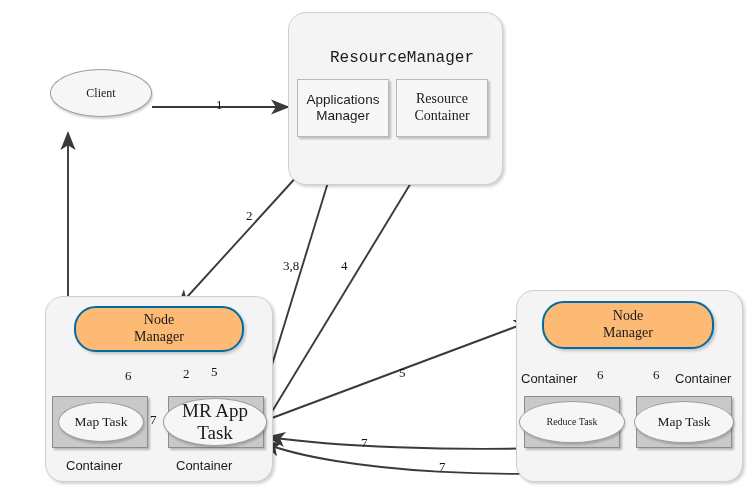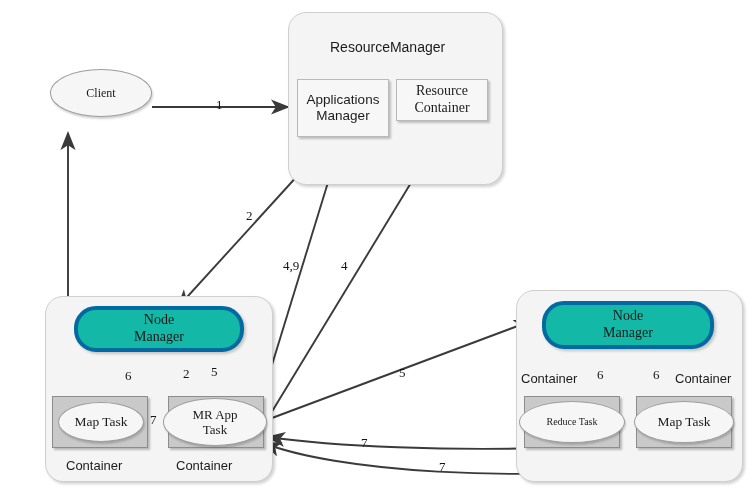--- a/index.html
+++ b/index.html
@@ -16,21 +16,21 @@
   
   .panel{background:#f7f7f7;border:1px solid #b9b9b9;
          box-shadow:2px 2px 2px rgba(0,0,0,0.22);}
   
   .ctrbox{background:#c9c9c9;border:1px solid #8c8c8c;
           box-shadow:2px 2px 2px rgba(0,0,0,0.25);}
   
   .ell{background:#f6f6f6;border:1px solid #9e9e9e;border-radius:50%;
        box-shadow:1px 2px 2px rgba(0,0,0,0.18);}
   
-  .pill{background:#14b8a6;border:4px solid #0369a1;border-radius:22px;
+  .pill{background:#fdba74;border:2px solid #0369a1;border-radius:22px;
         box-shadow:2px 2px 3px rgba(0,0,0,0.20);}
 
   .ctr{display:flex;align-items:center;justify-content:center;
        text-align:center;line-height:1.18;color:#1b1b1b;}
 
   .serif{font-family:"Liberation Serif", serif;}
   .sans{font-family:"Liberation Sans", sans-serif;}
 
   .lbl{position:absolute;color:#141414;
        font-family:"Liberation Serif", serif;font-size:13px;
@@ -83,30 +83,30 @@
       <path d="M168,413 C120,406 68,404 68,330 L68,133"></path>
     </g>
   </svg>
 
   <div class="node ell ctr serif" style="left:50px;top:69px;width:102px;height:48px;font-size:12px;">
     <span>Client</span>
   </div>
 
   <div class="node group" style="left:288px;top:12px;width:215px;height:173px;">
   </div>
-  <div class="node caption" style="left:330px;top:39px;font-size:14px;">ResourceManager</div>
+  <div class="node caption" style="left:330px;top:49px;font-size:16px;font-family:Liberation Mono, monospace;">ResourceManager</div>
 
   <div class="node panel ctr sans" style="left:297px;top:79px;width:92px;height:58px;font-size:13.5px;">
     <div>
       <div>Applications</div>
       <div>Manager</div>
     </div>
   </div>
 
-  <div class="node panel ctr serif" style="left:396px;top:79px;width:92px;height:42px;font-size:14px;">
+  <div class="node panel ctr serif" style="left:396px;top:79px;width:92px;height:58px;font-size:14px;">
     <div>
       <div>Resource</div>
       <div>Container</div>
     </div>
   </div>
 
   <div class="node group" style="left:45px;top:296px;width:228px;height:186px;">
   </div>
 
   <div class="node pill ctr serif" style="left:74px;top:306px;width:170px;height:46px;font-size:14px;">
@@ -116,21 +116,21 @@
     </div>
   </div>
 
   <div class="node ctrbox" style="left:52px;top:396px;width:96px;height:52px;"></div>
   <div class="node ell ctr serif" style="left:58px;top:402px;width:86px;height:40px;font-size:13.5px;">
     <span>Map Task</span>
   </div>
   <div class="node caption" style="left:66px;top:458px;font-size:13px;">Container</div>
 
   <div class="node ctrbox" style="left:168px;top:396px;width:96px;height:52px;"></div>
-  <div class="node ell ctr serif" style="left:163px;top:398px;width:104px;height:48px;font-size:13px;">
+  <div class="node ell ctr serif" style="left:163px;top:398px;width:104px;height:48px;font-size:19px;">
     <div>
       <div>MR App</div>
       <div>Task</div>
     </div>
   </div>
   <div class="node caption" style="left:176px;top:458px;font-size:13px;">Container</div>
 
   <div class="node group" style="left:516px;top:290px;width:227px;height:192px;">
   </div>
 
@@ -149,21 +149,21 @@
     <span>Reduce Task</span>
   </div>
 
   <div class="node ctrbox" style="left:636px;top:396px;width:96px;height:52px;"></div>
   <div class="node ell ctr serif" style="left:634px;top:401px;width:100px;height:42px;font-size:13.5px;">
     <span>Map Task</span>
   </div>
 
   <div class="lbl" style="left:216px;top:97px;">1</div>
   <div class="lbl" style="left:246px;top:208px;">2</div>
-  <div class="lbl" style="left:283px;top:258px;">4,9</div>
+  <div class="lbl" style="left:283px;top:258px;">3,8</div>
   <div class="lbl" style="left:341px;top:258px;">4</div>
   <div class="lbl" style="left:125px;top:368px;">6</div>
   <div class="lbl" style="left:183px;top:366px;">2</div>
   <div class="lbl" style="left:211px;top:364px;">5</div>
   <div class="lbl" style="left:150px;top:412px;">7</div>
   <div class="lbl" style="left:399px;top:365px;">5</div>
   <div class="lbl" style="left:597px;top:367px;">6</div>
   <div class="lbl" style="left:653px;top:367px;">6</div>
   <div class="lbl" style="left:361px;top:435px;">7</div>
   <div class="lbl" style="left:439px;top:459px;">7</div>

